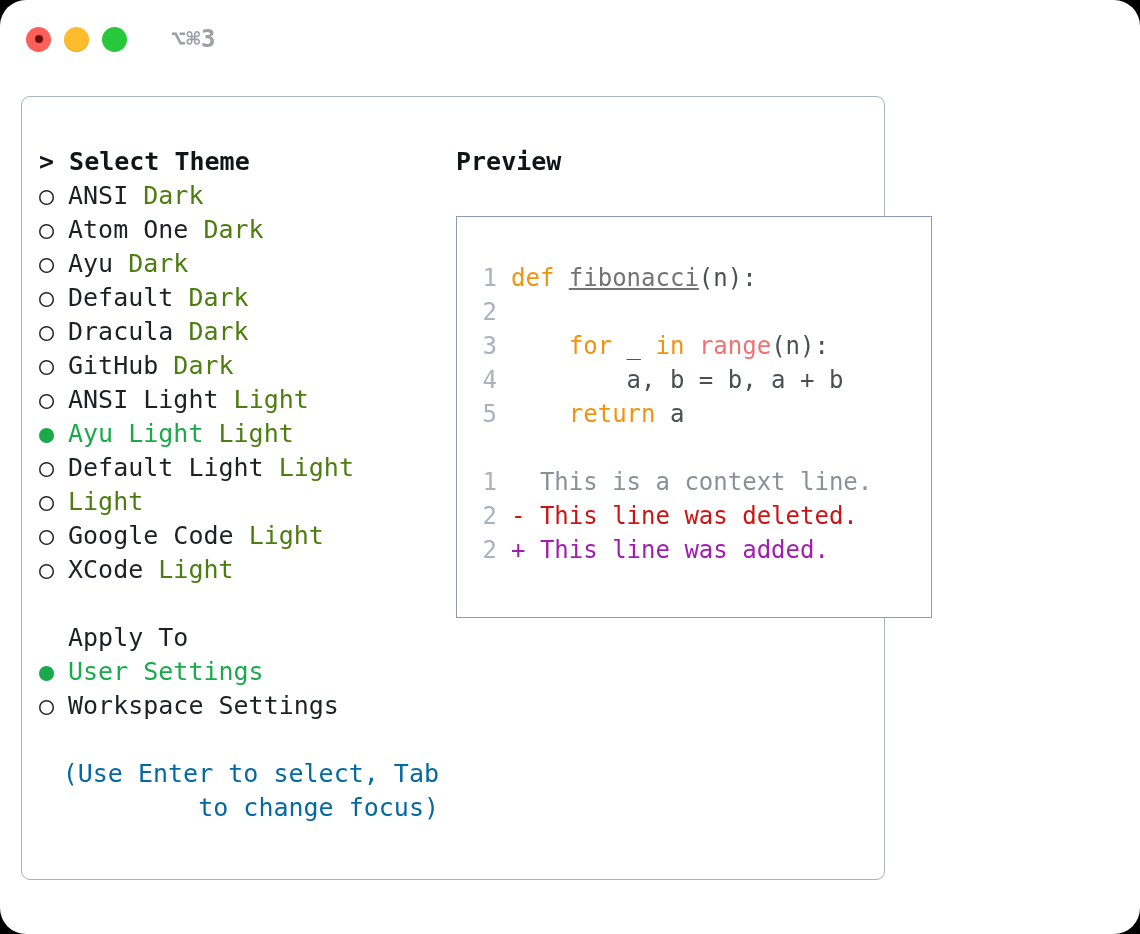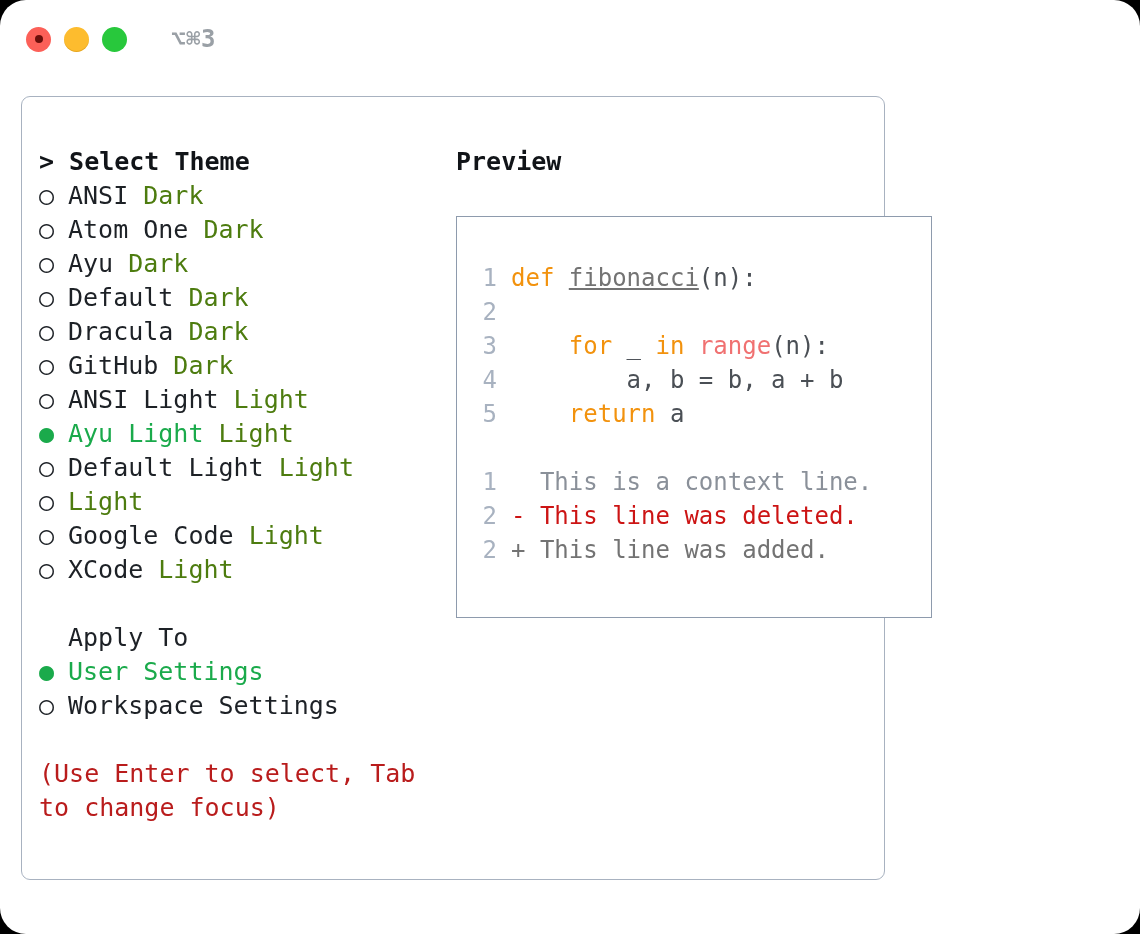--- a/index.html
+++ b/index.html
@@ -137,23 +137,24 @@
   .row.selected .row-label { color: #1aaa4b; }
   .row-tag {
     color: #4d7c0f;
   }
 
   .spacer-lg { height: 34px; }
 
   .hint {
     font-size: 25px;
     line-height: 34px;
-    color: #b91c1c;
+    color: #0369a1;
     width: 400px;
     padding-top: 34px;
+    text-align: right;
   }
 
   
   .preview-title {
     font-size: 25px;
     font-weight: 700;
     color: #111418;
     line-height: 34px;
   }
   .code-box {
@@ -185,21 +186,21 @@
   .tok-kw   { color: #f2920d; margin-top: 35px; }
   .tok-fn   { color: #737373; text-decoration: underline; }
   .tok-num  { color: #a37acc; }
   .tok-bi   { color: #f07171; }
   .tok-pl   { color: #4a4f55; }
 
   .code-gap { height: 34px; }
 
   .diff-ctx { color: #8a9099; }
   .diff-del { color: #cc1414; }
-  .diff-add { color: #737373; }
+  .diff-add { color: #a21caf; }
 </style>
 </head>
 <body>
 
 <div class="window">
 
   <div class="titlebar">
     <div class="dots">
       <span class="dot dot-red"></span>
       <span class="dot dot-yellow"></span>

